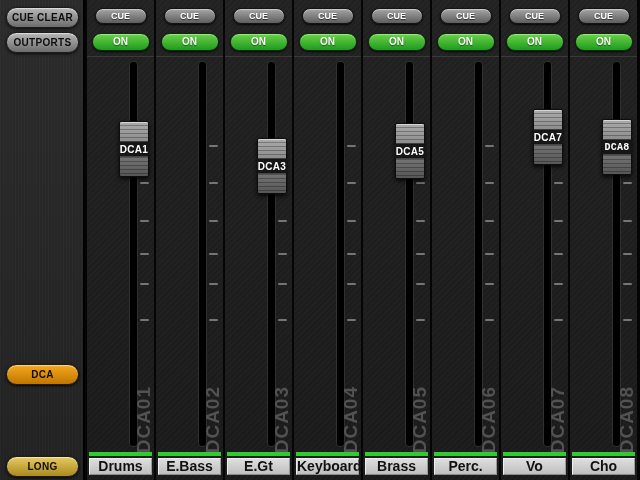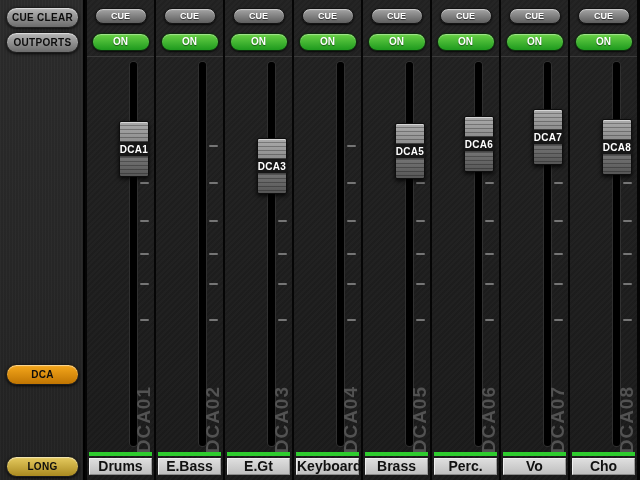--- a/index.html
+++ b/index.html
@@ -209,24 +209,20 @@
     <button class="cue">CUE</button>
     <button class="on">ON</button>
     <div class="divider"></div>
     <div class="slot"></div>
     <div class="tick" style="top: 145px;"></div>
       <div class="tick" style="top: 182px;"></div>
       <div class="tick" style="top: 220px;"></div>
       <div class="tick" style="top: 253px;"></div>
       <div class="tick" style="top: 283px;"></div>
       <div class="tick" style="top: 319px;"></div>
-      <div class="knob" style="top: 116px;">
-      <div class="knob-label">DCA6</div>
-
-    </div>
     <div class="watermark">DCA06</div>
     <div class="greenbar"></div>
     <div class="name">Perc.</div>
   </div>
 
   <div class="strip">
     <button class="cue">CUE</button>
     <button class="on">ON</button>
     <div class="divider"></div>
     <div class="slot"></div>
@@ -249,21 +245,21 @@
     <button class="cue">CUE</button>
     <button class="on">ON</button>
     <div class="divider"></div>
     <div class="slot"></div>
     <div class="tick" style="top: 145px;"></div>
       <div class="tick" style="top: 182px;"></div>
       <div class="tick" style="top: 220px;"></div>
       <div class="tick" style="top: 253px;"></div>
       <div class="tick" style="top: 283px;"></div>
       <div class="tick" style="top: 319px;"></div>
-      <div class="knob" style="top: 119px;">
+      <div class="knob" style="top: 119px; font-family: Liberation Mono, monospace;">
       <div class="knob-label">DCA8</div>
 
     </div>
     <div class="watermark">DCA08</div>
     <div class="greenbar"></div>
     <div class="name">Cho</div>
   </div>
 </div>
 
 </body></html>

